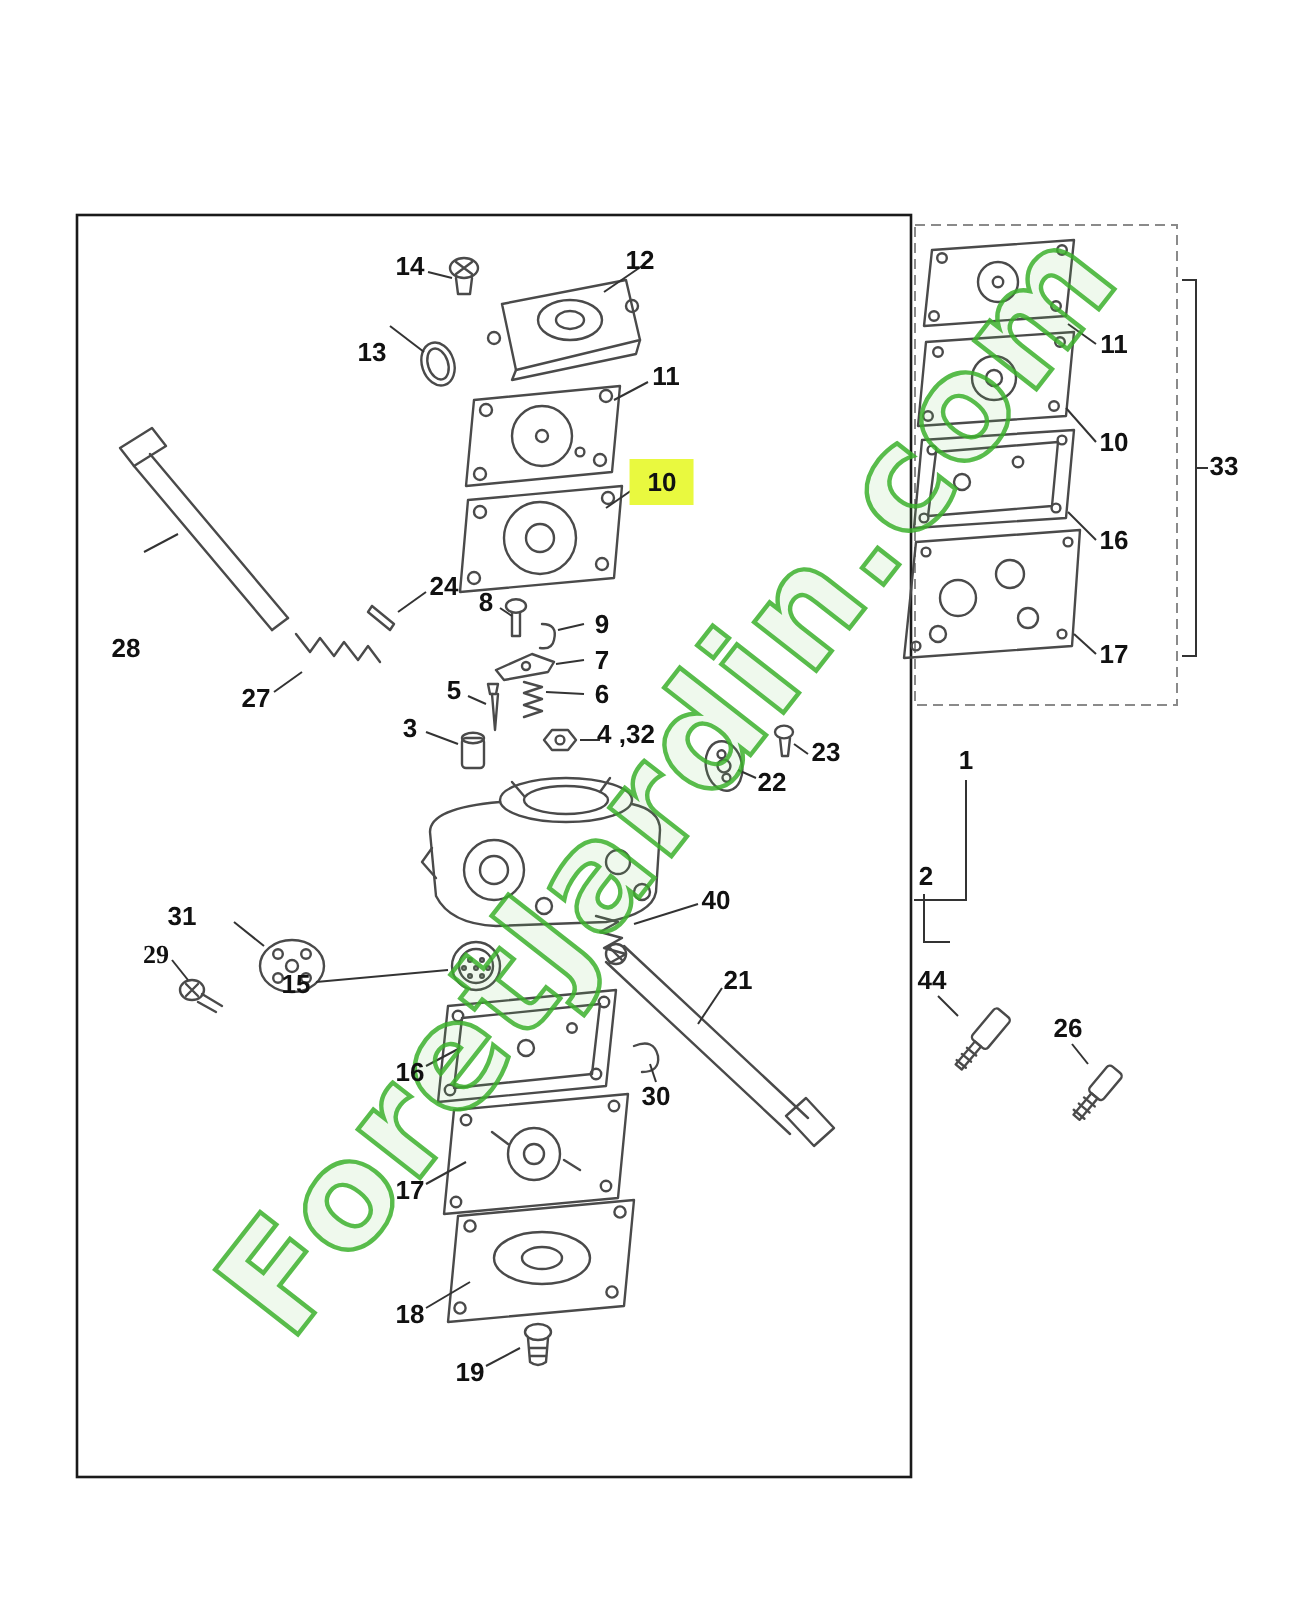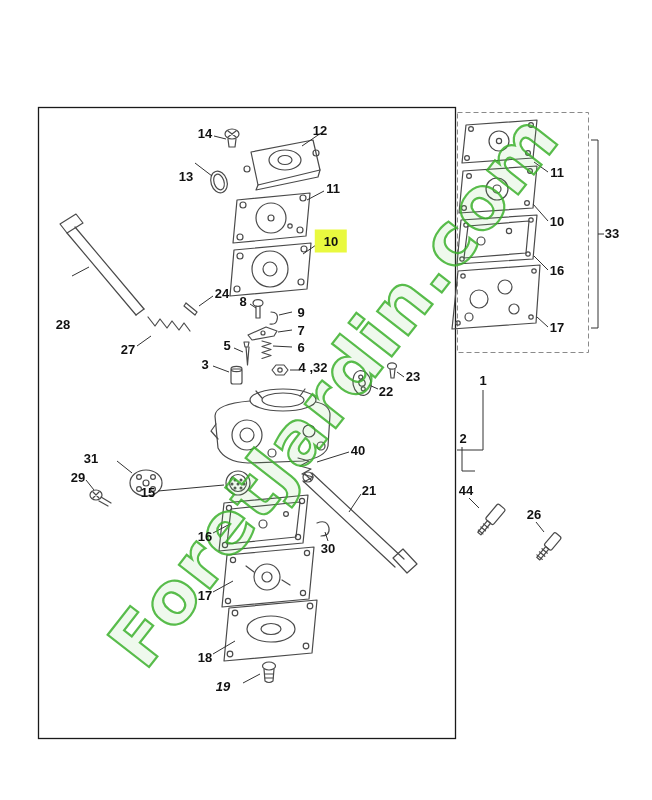--- a/index.html
+++ b/index.html
@@ -336,28 +336,28 @@
       <div class="part-label" style="left: 301px; top: 330px;">7</div>
       <div class="part-label" style="left: 301px; top: 347px;">6</div>
       <div class="part-label" style="left: 227px; top: 345px;">5</div>
       <div class="part-label" style="left: 128px; top: 349px;">27</div>
       <div class="part-label" style="left: 205px; top: 364px;">3</div>
       <div class="part-label" style="left: 313px; top: 367px;">4 ,32</div>
       <div class="part-label" style="left: 413px; top: 376px;">23</div>
       <div class="part-label" style="left: 386px; top: 391px;">22</div>
       <div class="part-label" style="left: 358px; top: 450px;">40</div>
       <div class="part-label" style="left: 91px; top: 458px;">31</div>
-      <div class="part-label" style="left: 78px; top: 477px;">29</div>
+      <div class="part-label" style="left: 78px; top: 477px; font-family: Liberation Serif, serif;">29</div>
       <div class="part-label" style="left: 148px; top: 492px;">15</div>
       <div class="part-label" style="left: 369px; top: 490px;">21</div>
       <div class="part-label" style="left: 205px; top: 536px;">16</div>
       <div class="part-label" style="left: 328px; top: 548px;">30</div>
       <div class="part-label" style="left: 205px; top: 595px;">17</div>
       <div class="part-label" style="left: 205px; top: 657px;">18</div>
-      <div class="part-label" style="left: 223px; top: 686px; font-style: italic;">19</div>
+      <div class="part-label" style="left: 235px; top: 686px;">19</div>
       <div class="part-label" style="left: 557px; top: 172px;">11</div>
       <div class="part-label" style="left: 557px; top: 221px;">10</div>
       <div class="part-label" style="left: 557px; top: 270px;">16</div>
       <div class="part-label" style="left: 557px; top: 327px;">17</div>
       <div class="part-label" style="left: 612px; top: 233px;">33</div>
       <div class="part-label" style="left: 483px; top: 380px;">1</div>
       <div class="part-label" style="left: 463px; top: 438px;">2</div>
       <div class="part-label" style="left: 466px; top: 490px;">44</div>
       <div class="part-label" style="left: 534px; top: 514px;">26</div>
     </div>

